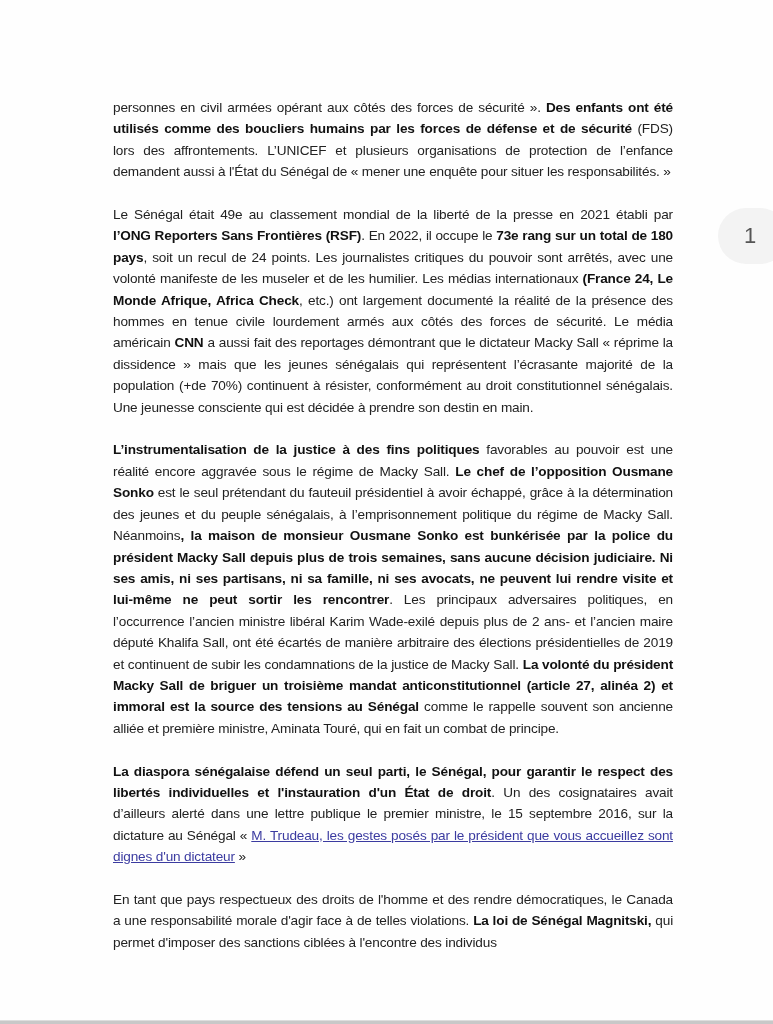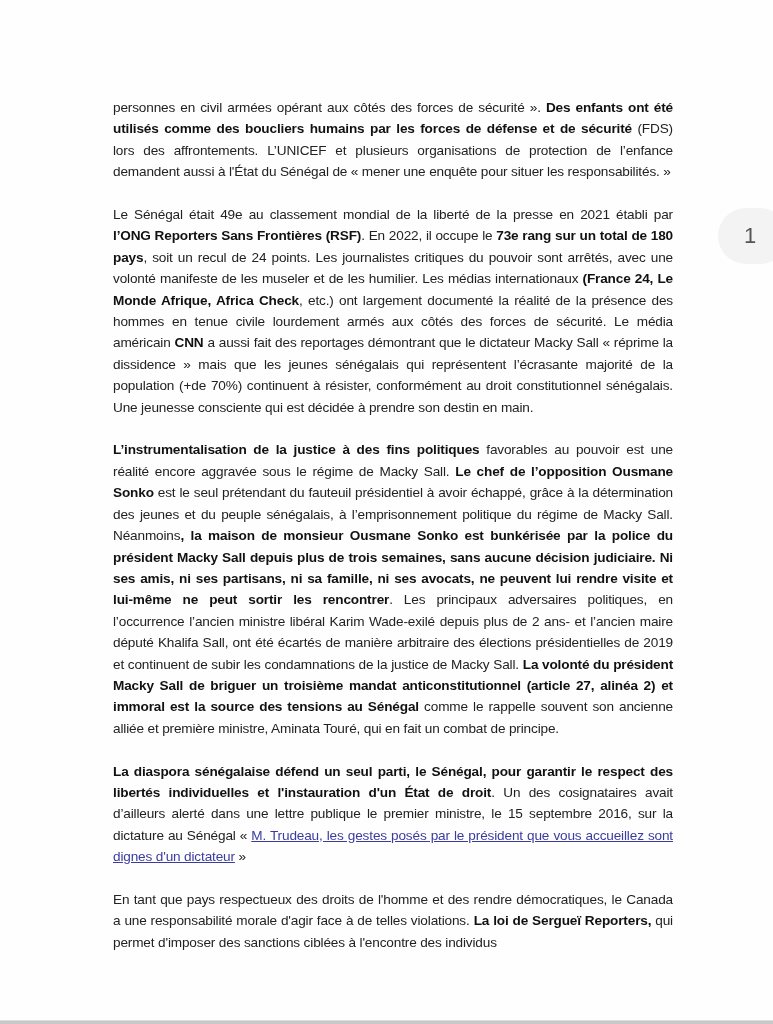--- a/index.html
+++ b/index.html
@@ -35,19 +35,19 @@
   <p class="para">
     <span>Le Sénégal était 49e au classement mondial de la liberté de la presse en 2021 établi par </span><b>l’ONG Reporters Sans Frontières (RSF)</b><span>. En 2022, il occupe le </span><b>73e rang sur un total de 180 pays</b><span>, soit un recul de 24 points. Les journalistes critiques du pouvoir sont arrêtés, avec une volonté manifeste de les museler et de les humilier. Les médias internationaux </span><b>(France 24, Le Monde Afrique, Africa Check</b><span>, etc.) ont largement documenté la réalité de la présence des hommes en tenue civile lourdement armés aux côtés des forces de sécurité. Le média américain </span><b>CNN</b><span> a aussi fait des reportages démontrant que le dictateur Macky Sall « réprime la dissidence » mais que les jeunes sénégalais qui représentent l’écrasante majorité de la population (+de 70%) continuent à résister, conformément au droit constitutionnel sénégalais. Une jeunesse consciente qui est décidée à prendre son destin en main.</span>
   </p>
   <p class="para">
     <b>L’instrumentalisation de la justice à des fins politiques</b><span> favorables au pouvoir est une réalité encore aggravée sous le régime de Macky Sall. </span><b>Le chef de l’opposition Ousmane Sonko</b><span> est le seul prétendant du fauteuil présidentiel à avoir échappé, grâce à la détermination des jeunes et du peuple sénégalais, à l’emprisonnement politique du régime de Macky Sall. Néanmoins</span><b>, la maison de monsieur Ousmane Sonko est bunkérisée par la police du président Macky Sall depuis plus de trois semaines, sans aucune décision judiciaire. Ni ses amis, ni ses partisans, ni sa famille, ni ses avocats, ne peuvent lui rendre visite et lui-même ne peut sortir les rencontrer</b><span>. Les principaux adversaires politiques, en l’occurrence l’ancien ministre libéral Karim Wade-exilé depuis plus de 2 ans- et l’ancien maire député Khalifa Sall, ont été écartés de manière arbitraire des élections présidentielles de 2019 et continuent de subir les condamnations de la justice de Macky Sall. </span><b>La volonté du président Macky Sall de briguer un troisième mandat anticonstitutionnel (article 27, alinéa 2) et immoral est la source des tensions au Sénégal</b><span> comme le rappelle souvent son ancienne alliée et première ministre, Aminata Touré, qui en fait un combat de principe.</span>
   </p>
   <p class="para">
     <b>La diaspora sénégalaise défend un seul parti, le Sénégal, pour garantir le respect des libertés individuelles et l'instauration d'un État de droit</b><span>. Un des cosignataires avait d’ailleurs alerté dans une lettre publique le premier ministre, le 15 septembre 2016, sur la dictature au Sénégal « </span><a class="link">M. Trudeau, les gestes posés par le président que vous accueillez sont dignes d'un dictateur</a><span> »</span>
   </p>
   <p class="para">
-    <span>En tant que pays respectueux des droits de l'homme et des rendre démocratiques, le Canada a une responsabilité morale d'agir face à de telles violations. </span><b>La loi de Sergueï Reporters,</b><span> qui permet d'imposer des sanctions ciblées à l'encontre des individus</span>
+    <span>En tant que pays respectueux des droits de l'homme et des rendre démocratiques, le Canada a une responsabilité morale d'agir face à de telles violations. </span><b>La loi de Sénégal Magnitski,</b><span> qui permet d'imposer des sanctions ciblées à l'encontre des individus</span>
   </p>
 </div>
 
 <div class="page-badge">1</div>
 
 <div class="bottom-bar"></div>
 
 </body></html>

